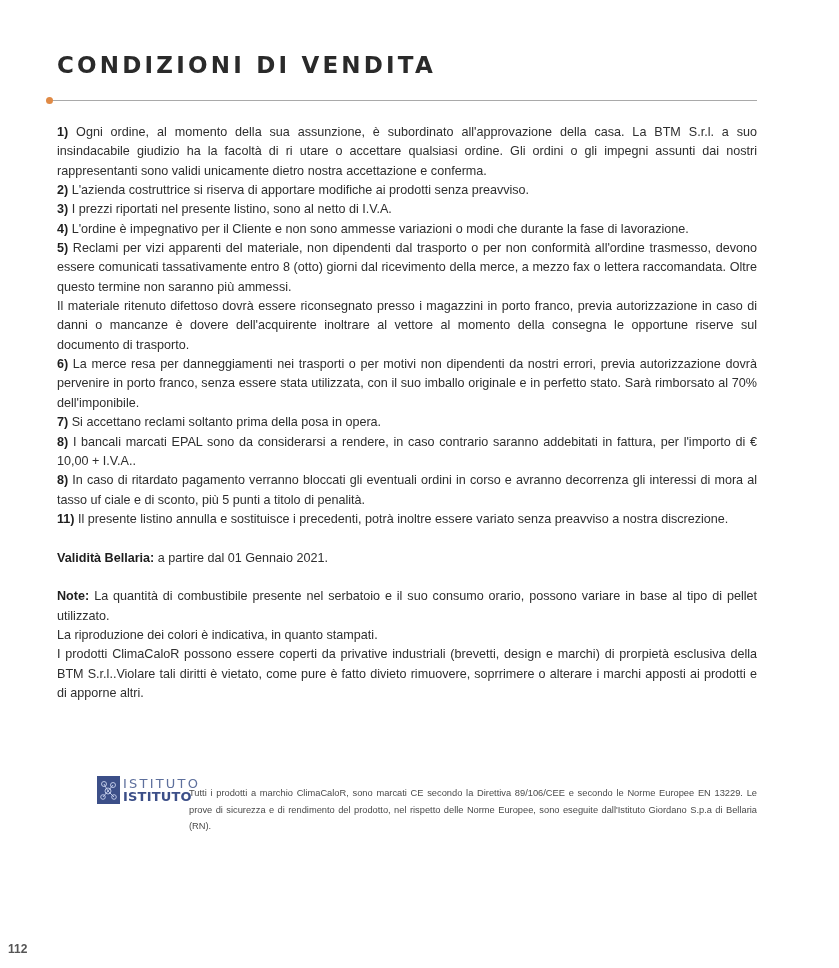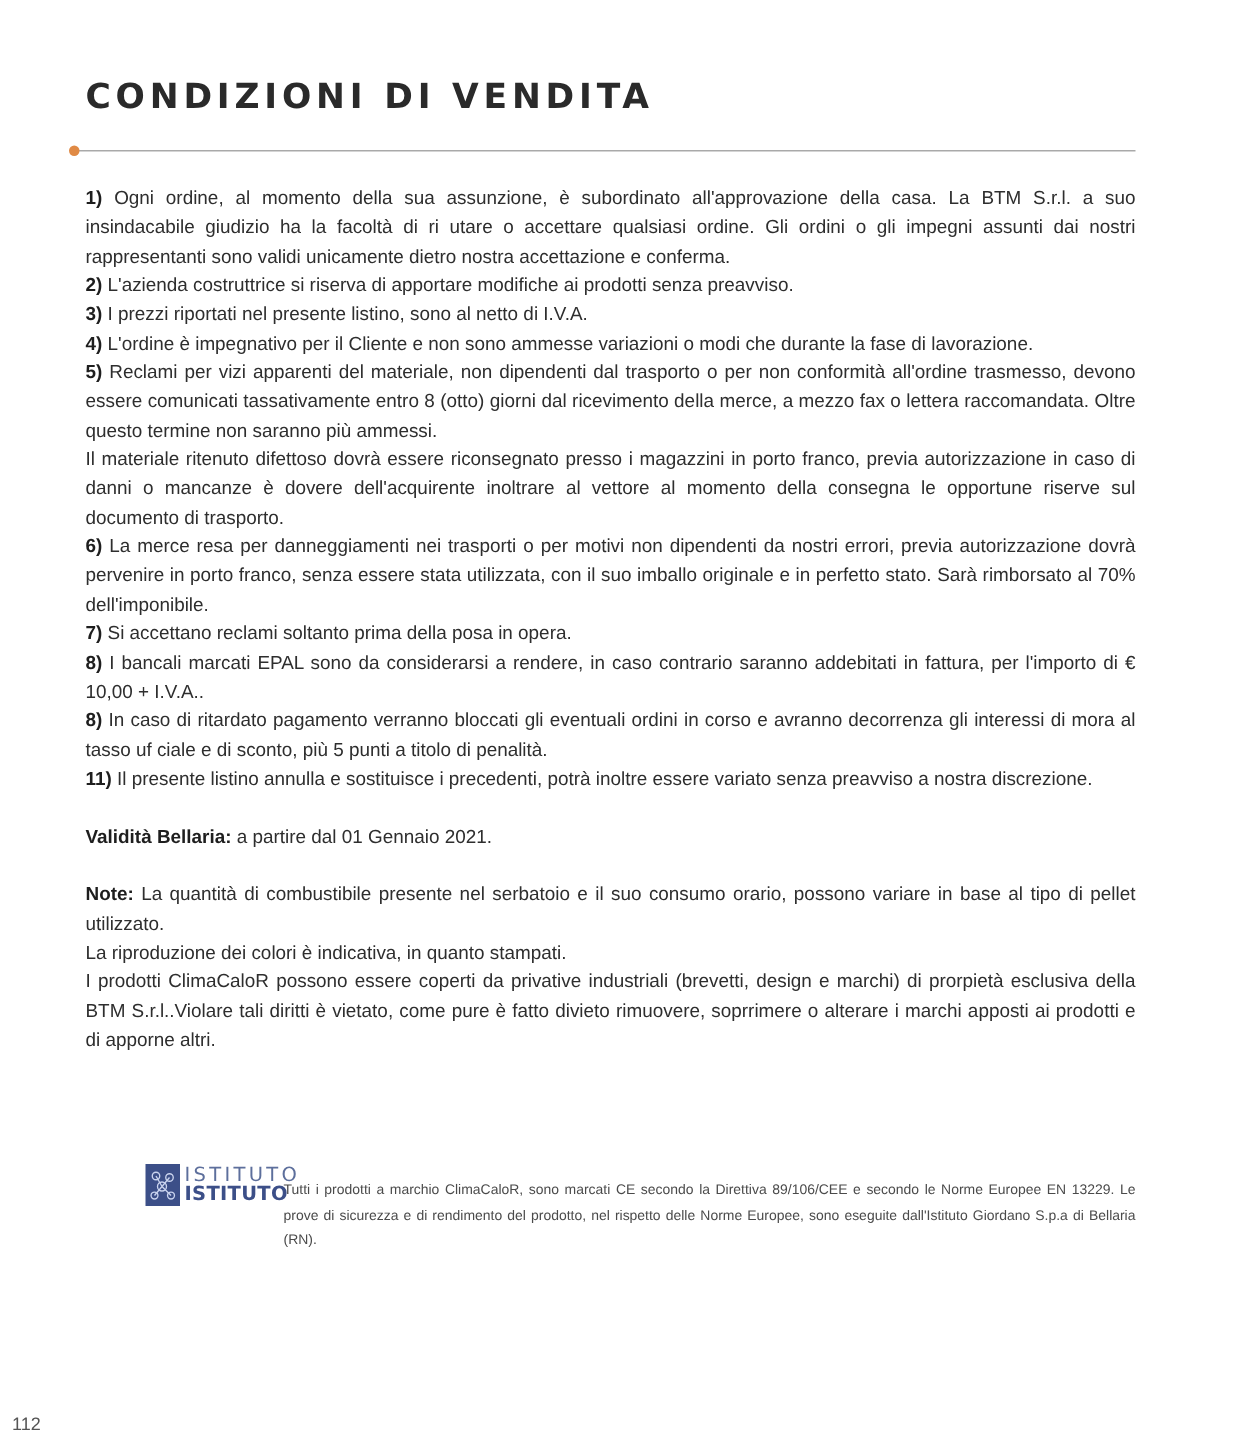--- a/index.html
+++ b/index.html
@@ -39,21 +39,21 @@
   }
   .logo-mark svg { position: absolute; left: 0; top: 0; }
   .logo-text { margin-left: 3px; display: flex; flex-direction: column; line-height: 13px; }
   .logo-line1 { font-size: 13px; letter-spacing: 2.2px; color: #5d6f9c; font-family: "DejaVu Sans", sans-serif; }
   .logo-line2 { font-size: 13px; letter-spacing: 0.2px; color: #3c4f88; font-weight: bold; font-family: "DejaVu Sans", sans-serif; }
   .footer-text {
     position: absolute; left: 189px; top: 776px; width: 568px;
     font-size: 9.3px; line-height: 16.2px; color: #4a4a4a; text-align: justify;
   }
   .page-number {
-    position: absolute; left: 8px; top: 942px; font-size: 12px; color: #555;
+    position: absolute; left: 8px; top: 942px; font-size: 12px; color: #555; font-weight: bold;
   }
 </style>
 </head>
 <body>
 
 <h1 class="page-title">CONDIZIONI DI VENDITA</h1>
 <div class="title-rule"></div>
 <div class="title-dot"></div>
 
 <div class="content">

